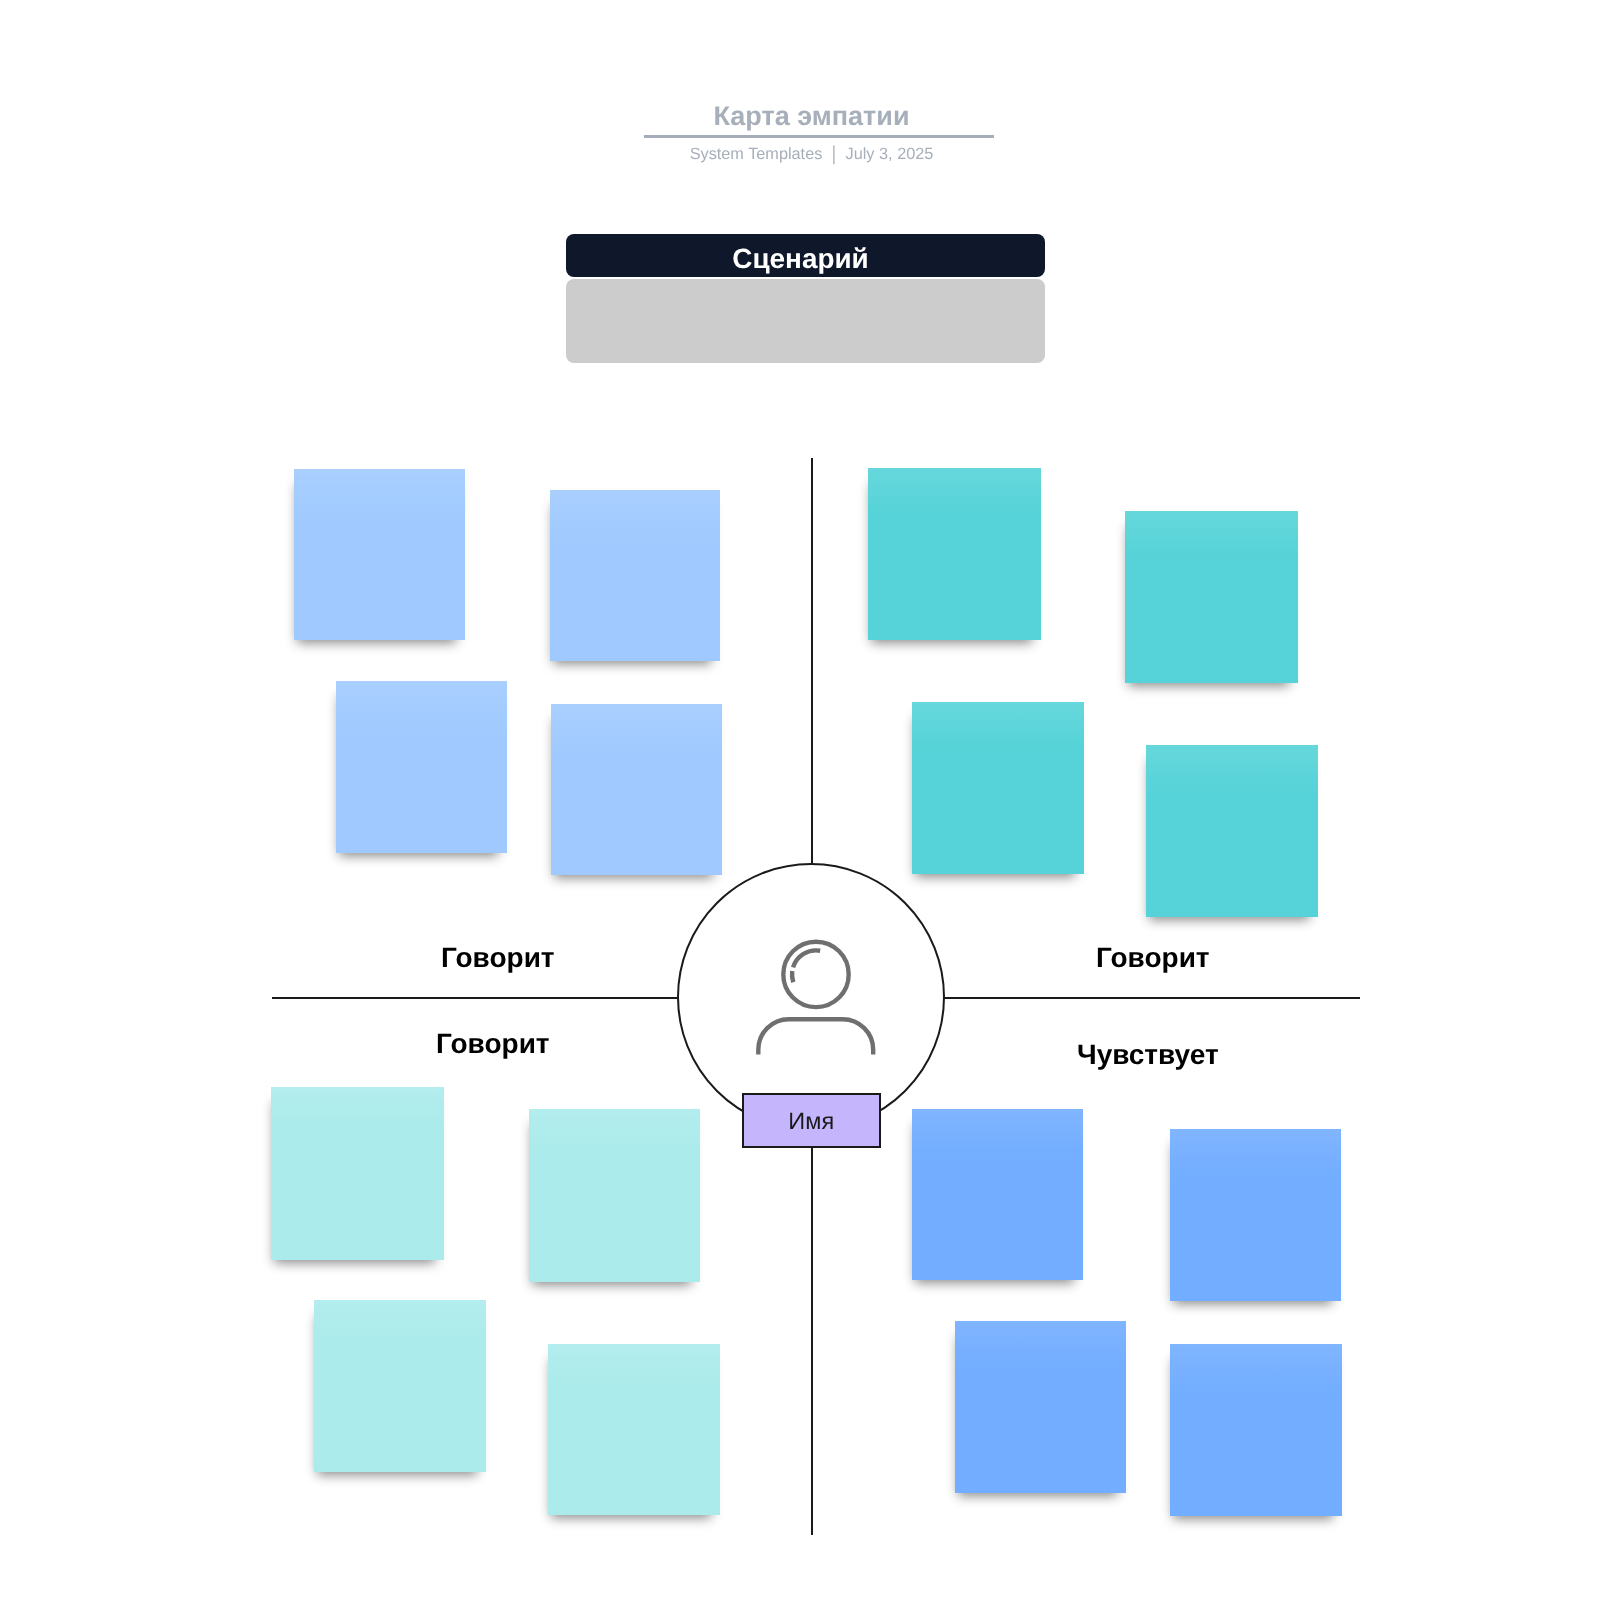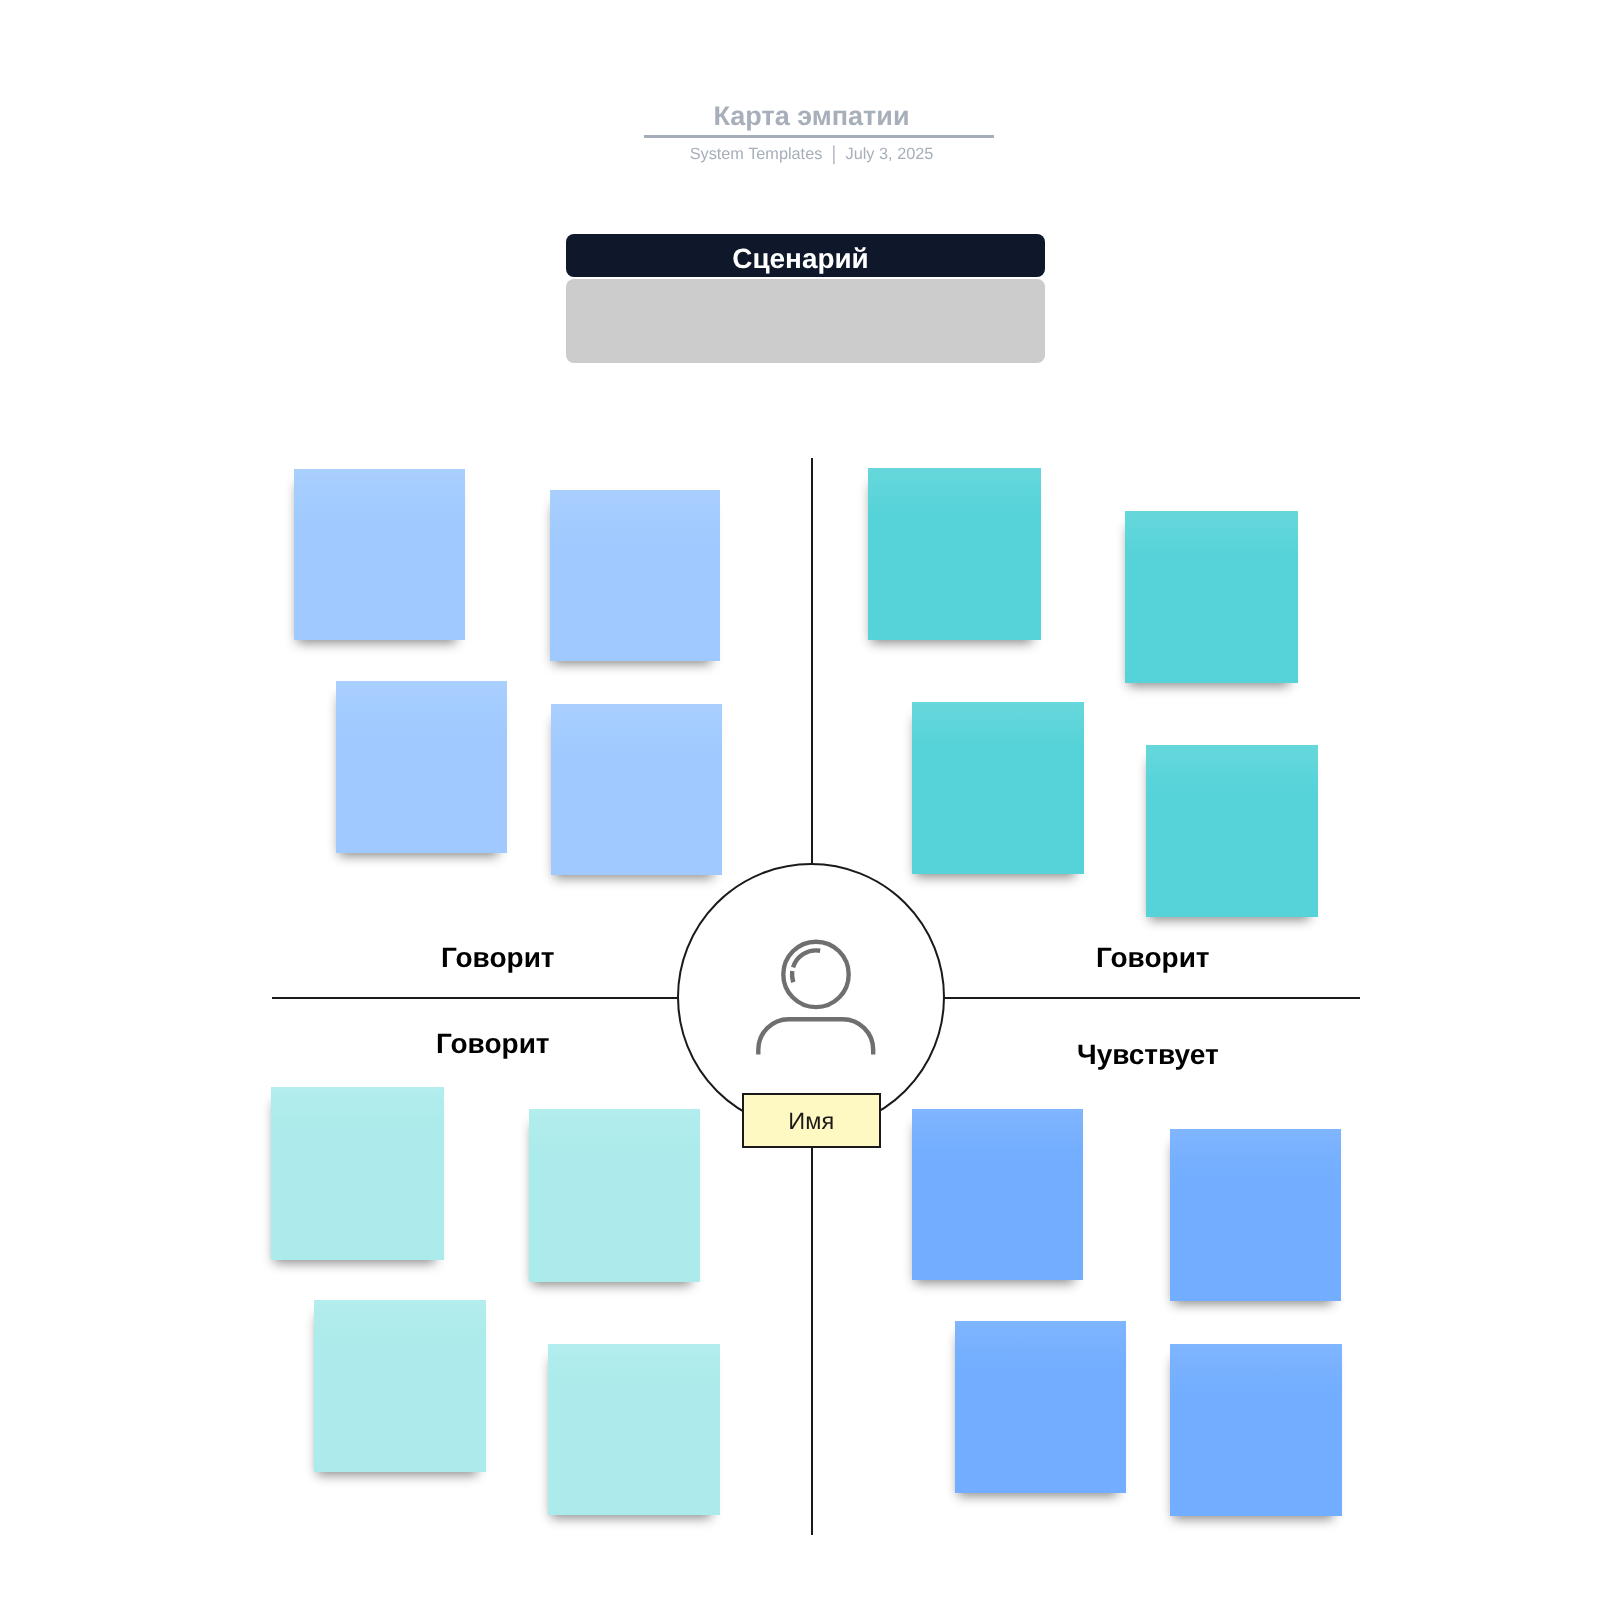--- a/index.html
+++ b/index.html
@@ -28,21 +28,21 @@
   
   .qlabel{font-size:28px;line-height:30px;font-weight:bold;color:#000000;white-space:nowrap;}
   #label-says{left:441px;top:943px;}
   #label-thinks{left:1096px;top:943px;}
   #label-does{left:436px;top:1029px;}
   #label-feels{left:1077px;top:1040px;}
 
   
   #center-circle{left:677px;top:863px;width:268px;height:268px;border:2px solid #1a1a1a;border-radius:50%;background:#ffffff;box-sizing:border-box;}
   #person-icon{left:740px;top:920px;width:160px;height:150px;overflow:visible;}
-  #name-box{left:741.8px;top:1092.7px;width:138.9px;height:55.7px;border:2.3px solid #1a1a1a;background:#fef9c3;box-sizing:border-box;display:flex;align-items:center;justify-content:center;}
+  #name-box{left:741.8px;top:1092.7px;width:138.9px;height:55.7px;border:2.3px solid #1a1a1a;background:#c4b5fd;box-sizing:border-box;display:flex;align-items:center;justify-content:center;}
   #name-box-label{font-size:23.5px;line-height:26px;color:#1a1a1a;transform:translateZ(0);}
 
   
   .note{position:absolute;box-shadow:-3px 9px 11px -6px rgba(0,0,0,0.46);}
   .note::after{content:"";position:absolute;inset:0;background:linear-gradient(180deg,rgba(255,255,255,0.10) 0%,rgba(255,255,255,0.02) 22%,rgba(255,255,255,0) 34%);pointer-events:none;}
 </style>
 </head>
 <body>
 
 <div id="page">

